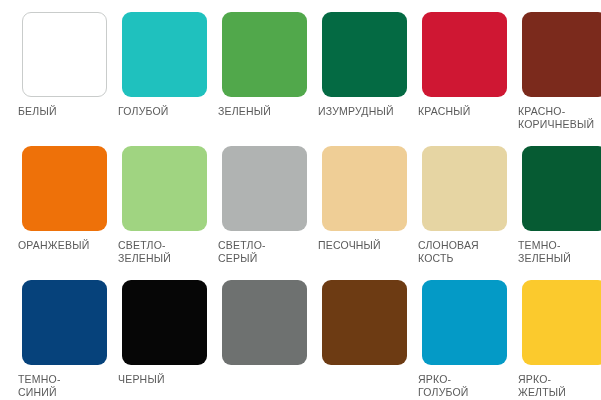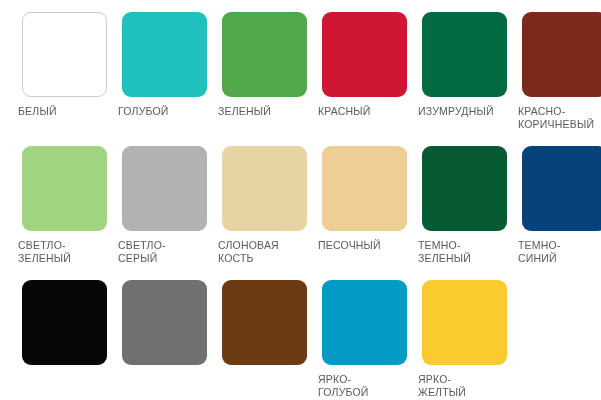--- a/index.html
+++ b/index.html
@@ -64,63 +64,68 @@
     </div>
     <div class="swatch-cell">
       <div class="swatch-chip" style="background-color: rgb(31, 193, 190);"></div>
       <div class="swatch-label">ГОЛУБОЙ</div>
     </div>
     <div class="swatch-cell">
       <div class="swatch-chip" style="background-color: rgb(81, 168, 75);"></div>
       <div class="swatch-label">ЗЕЛЕНЫЙ</div>
     </div>
     <div class="swatch-cell">
+      <div class="swatch-chip" style="background-color: rgb(4, 106, 67);"></div>
+      <div class="swatch-label">ИЗУМРУДНЫЙ</div>
+    </div>
+    <div class="swatch-cell">
       <div class="swatch-chip" style="background-color: rgb(207, 23, 51);"></div>
       <div class="swatch-label">КРАСНЫЙ</div>
-    </div>
-    <div class="swatch-cell">
-      <div class="swatch-chip" style="background-color: rgb(4, 106, 67);"></div>
-      <div class="swatch-label">ИЗУМРУДНЫЙ</div>
     </div>
     <div class="swatch-cell">
       <div class="swatch-chip" style="background-color: rgb(123, 42, 28);"></div>
       <div class="swatch-label">КРАСНО-
 КОРИЧНЕВЫЙ</div>
+    </div>
+    <div class="swatch-cell">
+      <div class="swatch-chip" style="background-color: rgb(238, 113, 9);"></div>
+      <div class="swatch-label">ОРАНЖЕВЫЙ</div>
     </div>
     <div class="swatch-cell">
       <div class="swatch-chip" style="background-color: rgb(160, 212, 129);"></div>
       <div class="swatch-label">СВЕТЛО-
 ЗЕЛЕНЫЙ</div>
     </div>
     <div class="swatch-cell">
       <div class="swatch-chip" style="background-color: rgb(176, 179, 178);"></div>
       <div class="swatch-label">СВЕТЛО-
 СЕРЫЙ</div>
     </div>
     <div class="swatch-cell">
+      <div class="swatch-chip" style="background-color: rgb(239, 206, 150);"></div>
+      <div class="swatch-label">ПЕСОЧНЫЙ</div>
+    </div>
+    <div class="swatch-cell">
       <div class="swatch-chip" style="background-color: rgb(230, 213, 163);"></div>
       <div class="swatch-label">СЛОНОВАЯ
 КОСТЬ</div>
-    </div>
-    <div class="swatch-cell">
-      <div class="swatch-chip" style="background-color: rgb(239, 206, 150);"></div>
-      <div class="swatch-label">ПЕСОЧНЫЙ</div>
     </div>
     <div class="swatch-cell">
       <div class="swatch-chip" style="background-color: rgb(6, 91, 51);"></div>
       <div class="swatch-label">ТЕМНО-
 ЗЕЛЕНЫЙ</div>
     </div>
     <div class="swatch-cell">
       <div class="swatch-chip" style="background-color: rgb(6, 66, 123);"></div>
       <div class="swatch-label">ТЕМНО-
 СИНИЙ</div>
     </div>
     <div class="swatch-cell">
       <div class="swatch-chip" style="background-color: rgb(6, 6, 6);"></div>
+      <div class="swatch-label">ЧЕРНЫЙ</div>
     </div>
     <div class="swatch-cell">
       <div class="swatch-chip" style="background-color: rgb(110, 113, 112);"></div>
     </div>
     <div class="swatch-cell">
       <div class="swatch-chip" style="background-color: rgb(109, 59, 19);"></div>
     </div>
     <div class="swatch-cell">
       <div class="swatch-chip" style="background-color: rgb(4, 154, 198);"></div>
       <div class="swatch-label">ЯРКО-

